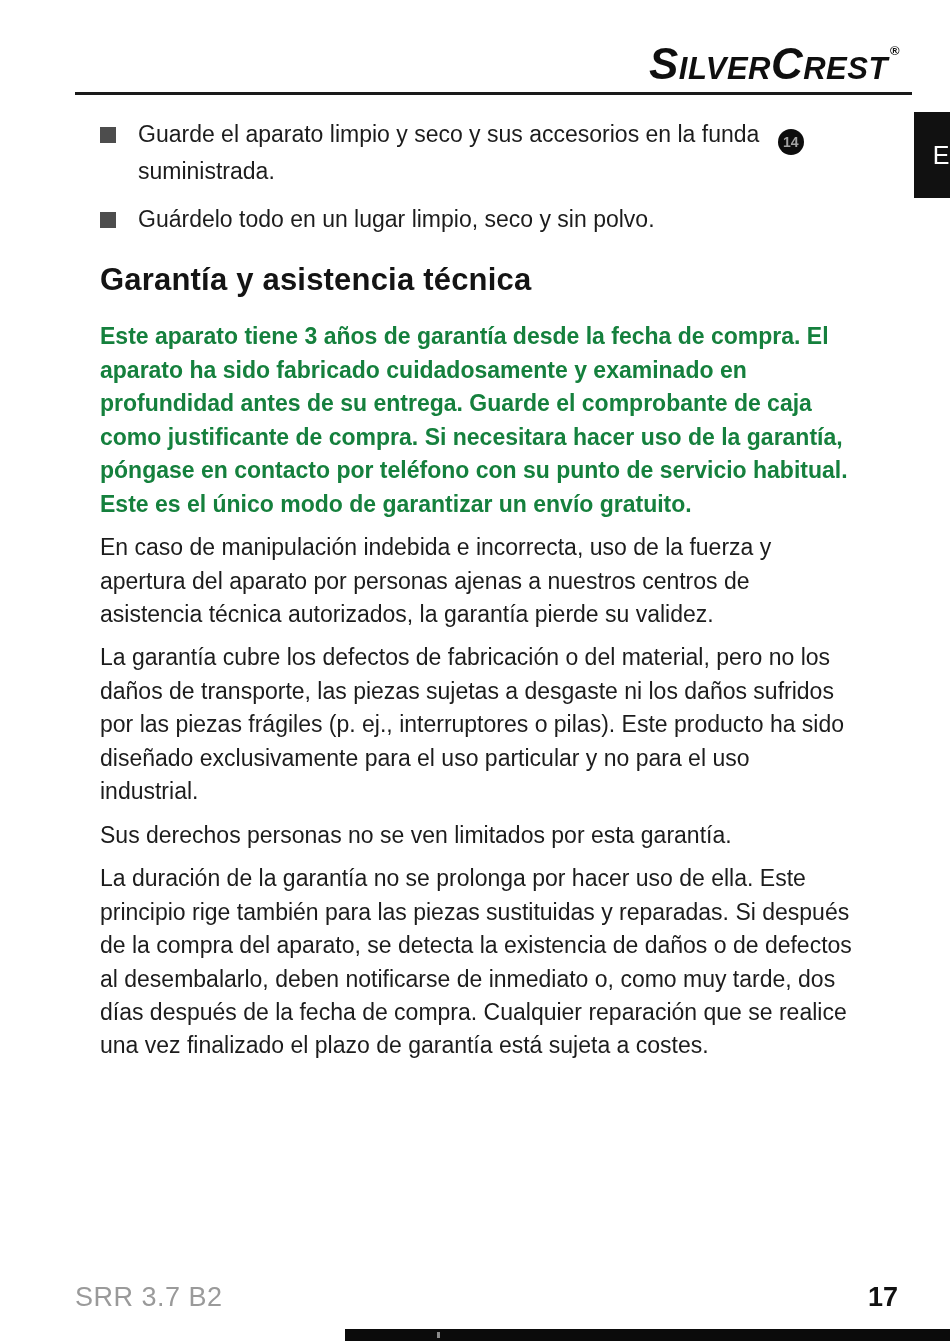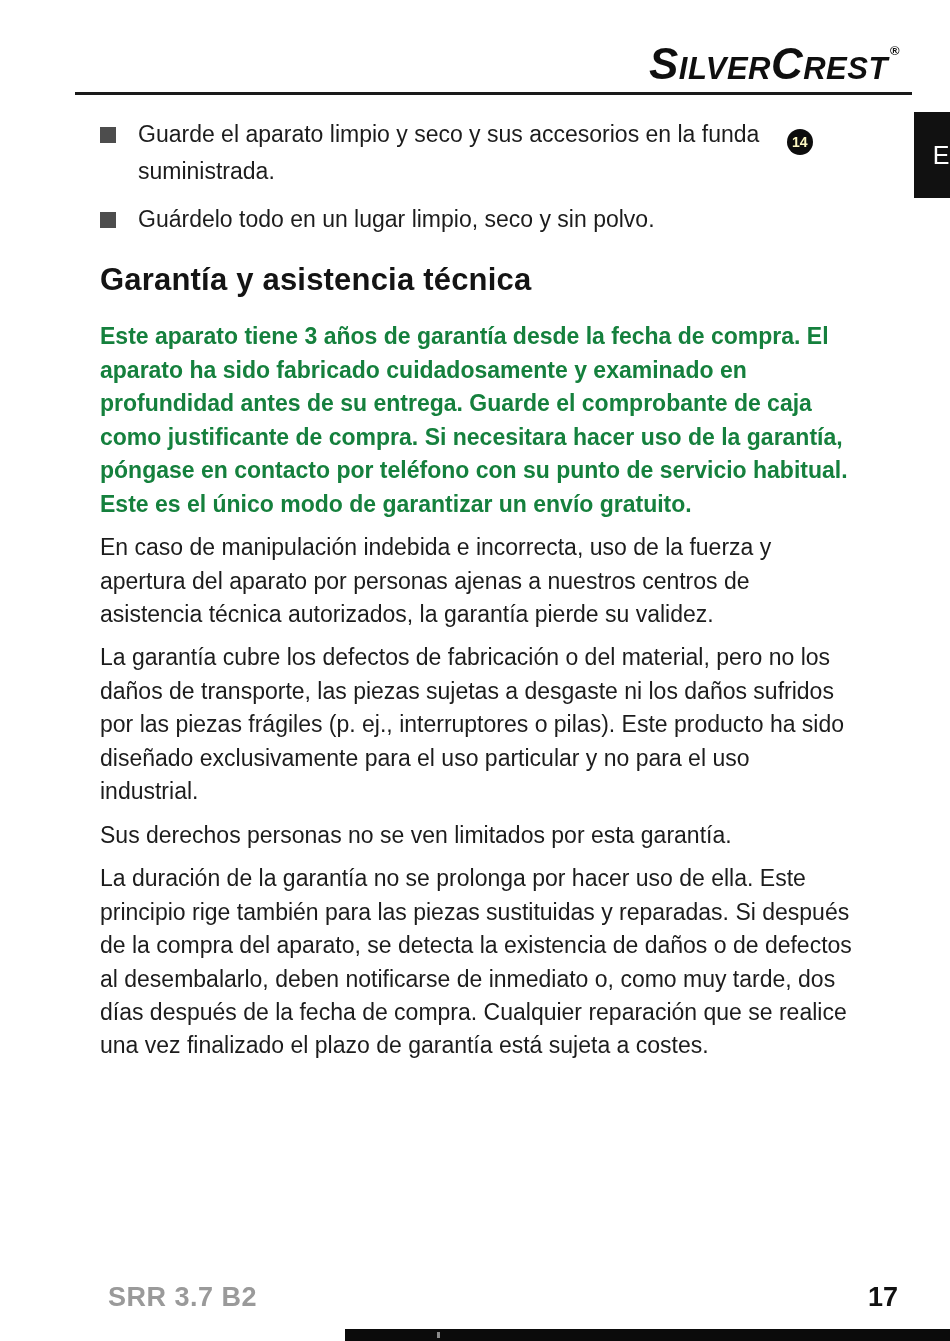--- a/index.html
+++ b/index.html
@@ -85,25 +85,25 @@
   .bullet-text { flex: 1 1 auto; }
 
   .badge-14 {
     display: inline-flex;
     align-items: center;
     justify-content: center;
     width: 26px;
     height: 26px;
     border-radius: 50%;
     background: #0d0d0d;
-    color: #fef9c3;
+    color: #a3a3a3;
     font-size: 14px;
     font-weight: bold;
     vertical-align: -5px;
-    margin-left: 21px;
+    margin-left: 12px;
   }
 
   h1.section-heading {
     margin: 26px 0 22px 0;
     font-size: 31px;
     font-weight: bold;
     letter-spacing: 0.2px;
     color: #141414;
   }
 
@@ -120,24 +120,23 @@
     position: absolute;
     left: 75px;
     right: 88px;
     top: 1282px;
     display: flex;
     justify-content: space-between;
     align-items: baseline;
   }
   .footer-model {
     font-size: 27px;
-    font-weight: bold;
+    font-weight: normal;
     color: #9a9a9a;
     letter-spacing: 0.5px;
-    margin-left: 33px;
   }
   .footer-page {
     font-size: 27px;
     font-weight: bold;
     color: #111111;
   }
 
   
   .bottom-bar {
     position: absolute;

